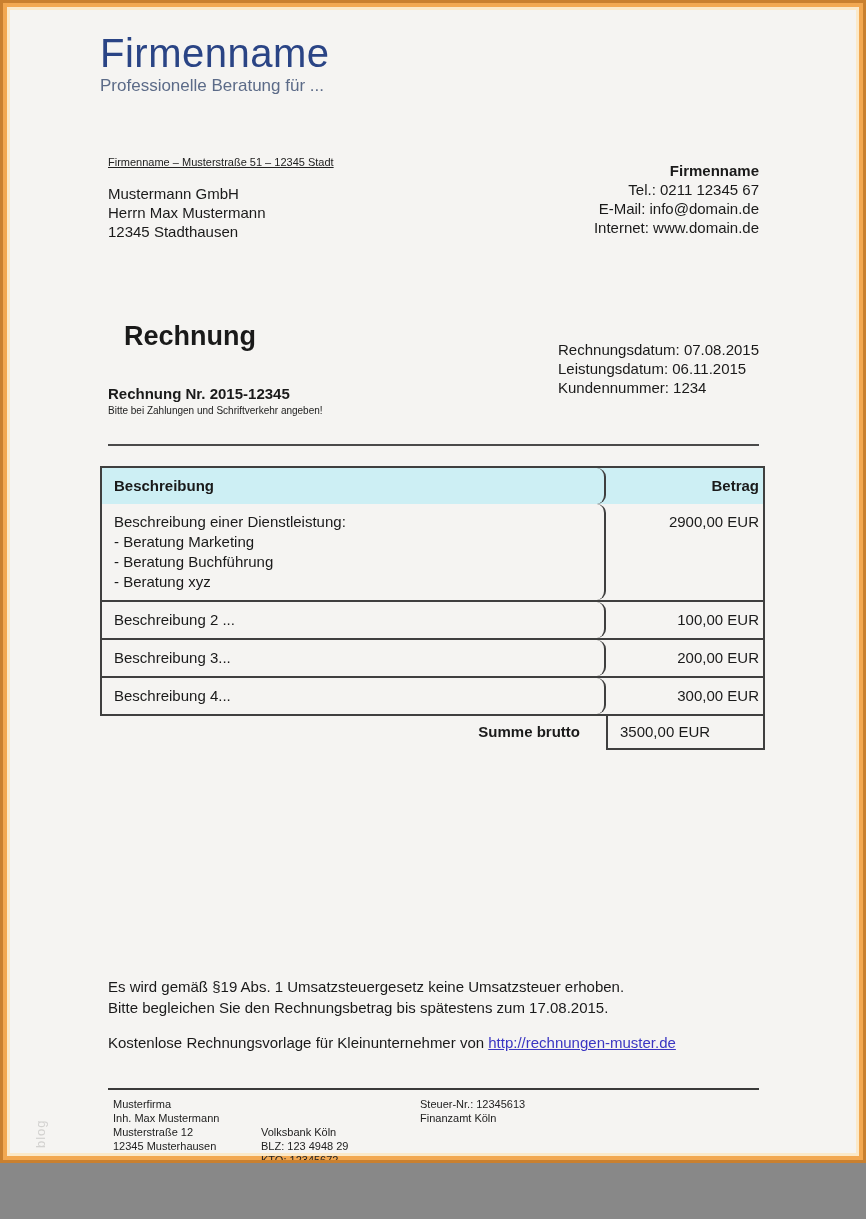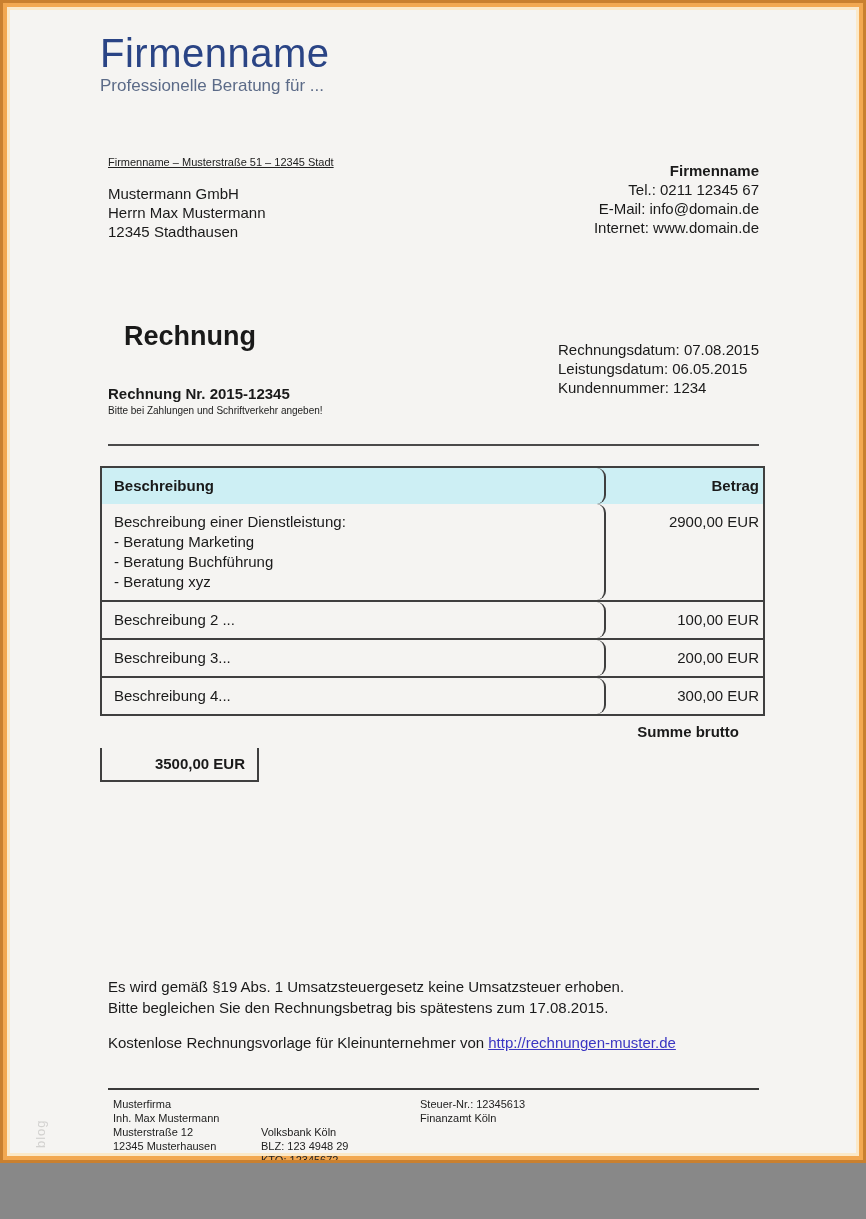--- a/index.html
+++ b/index.html
@@ -46,23 +46,23 @@
   .invoice-number-note{position:absolute;left:105px;top:402px;font-size:10px;color:#222;}
   .rule-top{position:absolute;left:105px;right:104px;top:441px;border-top:2px solid #4a4a4a;}
   
   .table-wrap{position:absolute;left:97px;top:463px;width:665px;font-size:15px;}
   .inv-table{border:2px solid var(--border-dark);}
   .t-row{display:flex;}
   .t-row + .t-row{border-top:2px solid var(--border-dark);}
   .t-row.header{background:var(--thead-bg);font-weight:bold;}
   .t-desc{flex:1;padding:8px 12px;line-height:20px;border-right:2px solid var(--border-dark);border-radius:9px;}
   .t-amt{width:157px;padding:8px 4px;text-align:right;line-height:20px;}
-  .total-row{display:flex;align-items:stretch;flex-direction:column;}
+  .total-row{display:flex;align-items:stretch;}
   .total-label{flex:1;text-align:right;font-weight:bold;padding:6px 26px 6px 0;line-height:20px;}
-  .total-amount{width:159px;border:2px solid var(--border-dark);border-top:none;text-align:right;font-weight:bold;padding:6px 12px;line-height:20px;background:var(--page-bg);}
+  .total-amount{width:159px;border:2px solid var(--border-dark);border-top:none;text-align:left;font-weight:normal;padding:6px 12px;line-height:20px;background:var(--page-bg);}
   
   .notes{position:absolute;left:105px;top:973px;font-size:15px;line-height:21px;}
   .credit{position:absolute;left:105px;top:1031px;font-size:15px;}
   .credit a{color:var(--link);}
   
   .rule-footer{position:absolute;left:105px;right:104px;top:1085px;border-top:2px solid #3a3a3a;}
   .footer-cols{position:absolute;left:110px;right:104px;top:1094px;display:flex;font-size:11px;line-height:14px;color:#222;}
   .f-col1{width:148px;}
   .f-col2{width:159px;margin-top:28px;}
   .f-col3{width:205px;}
@@ -93,21 +93,21 @@
     <div class="cb-contact">
         <div>Tel.: 0211 12345 67</div>
         <div>E-Mail: info@domain.de</div>
         <div>Internet: www.domain.de</div>
       </div>
   </div>
 
   <h1 class="invoice-title">Rechnung</h1>
   <div class="invoice-meta">
       <div>Rechnungsdatum: 07.08.2015</div>
-      <div>Leistungsdatum: 06.05.2015</div>
+      <div>Leistungsdatum: 06.11.2015</div>
       <div>Kundennummer: 1234</div>
     </div>
   <div class="invoice-number">Rechnung Nr. 2015-12345</div>
   <div class="invoice-number-note">Bitte bei Zahlungen und Schriftverkehr angeben!</div>
 
   <div class="rule-top"></div>
 
   <div class="table-wrap">
     <div class="inv-table">
       <div class="t-row header">

